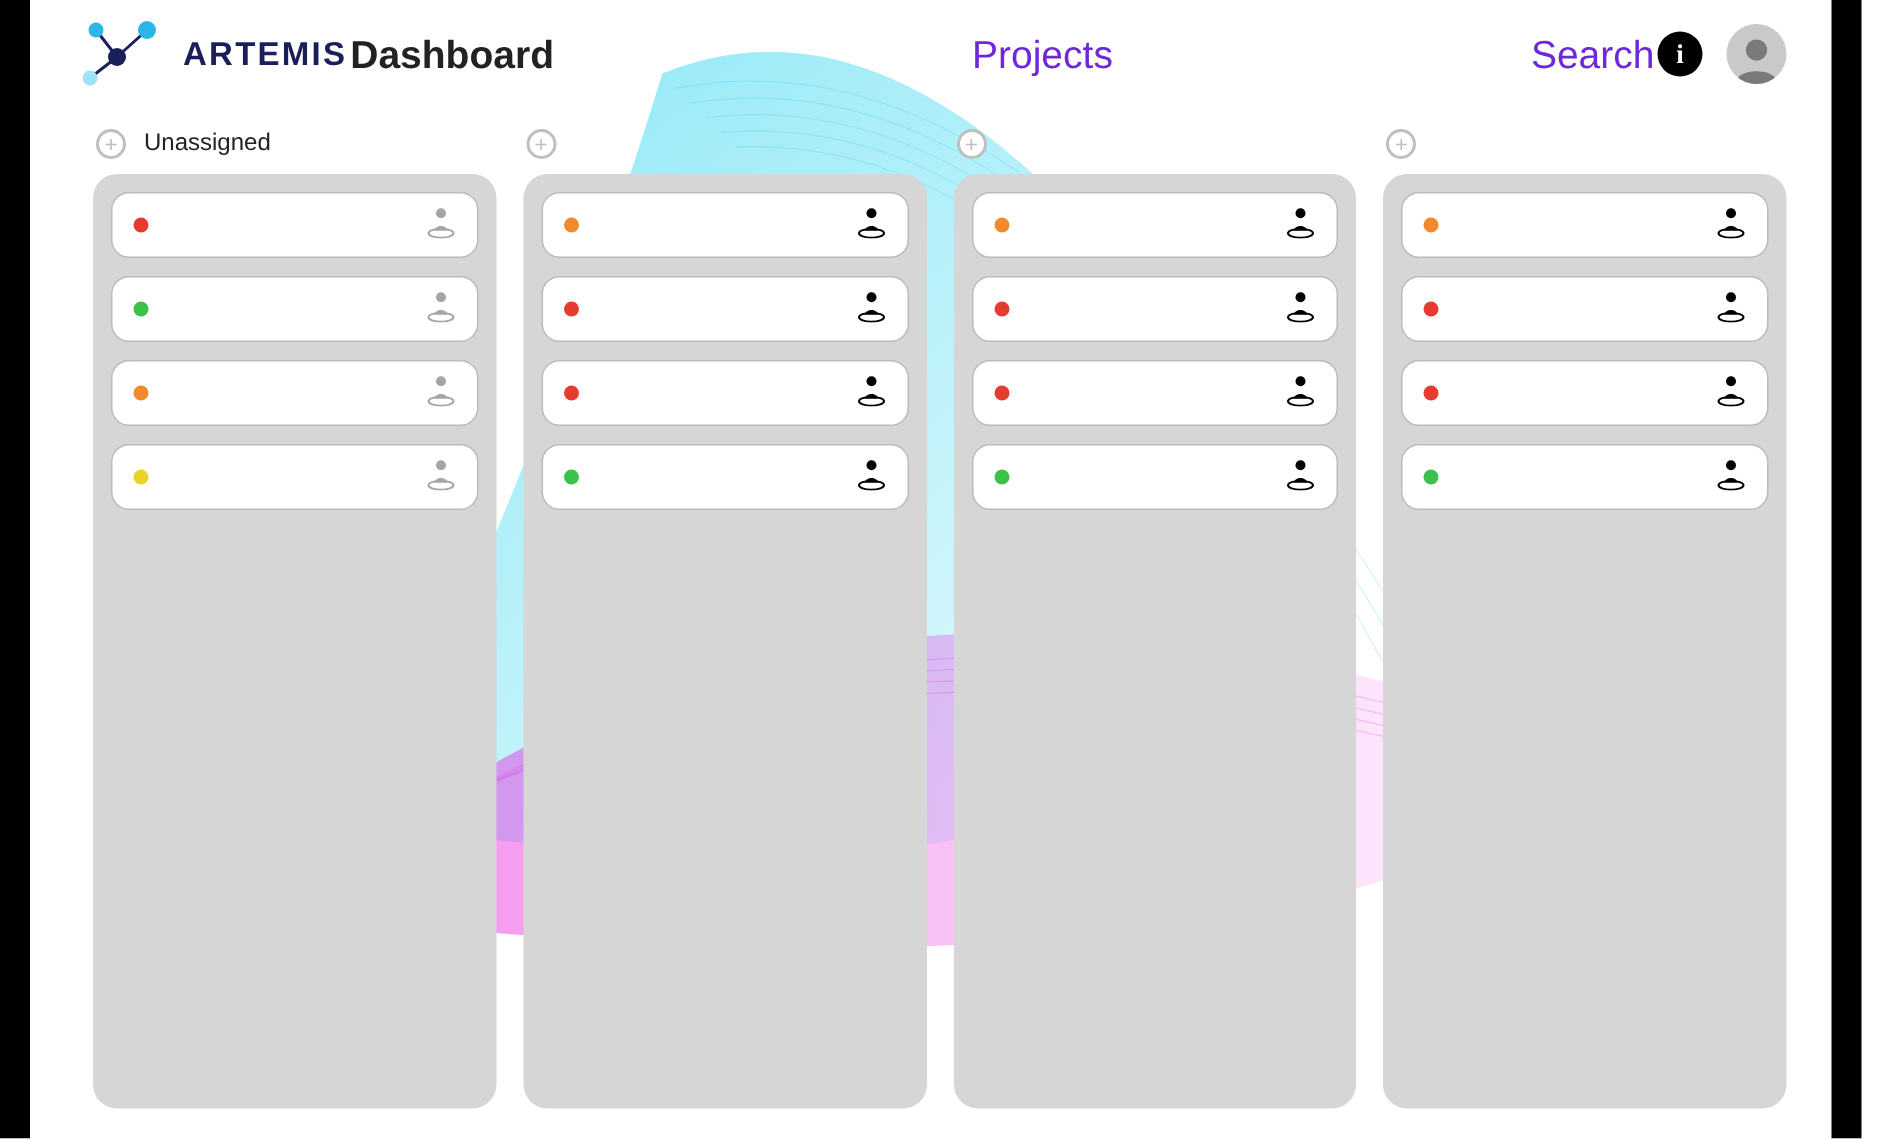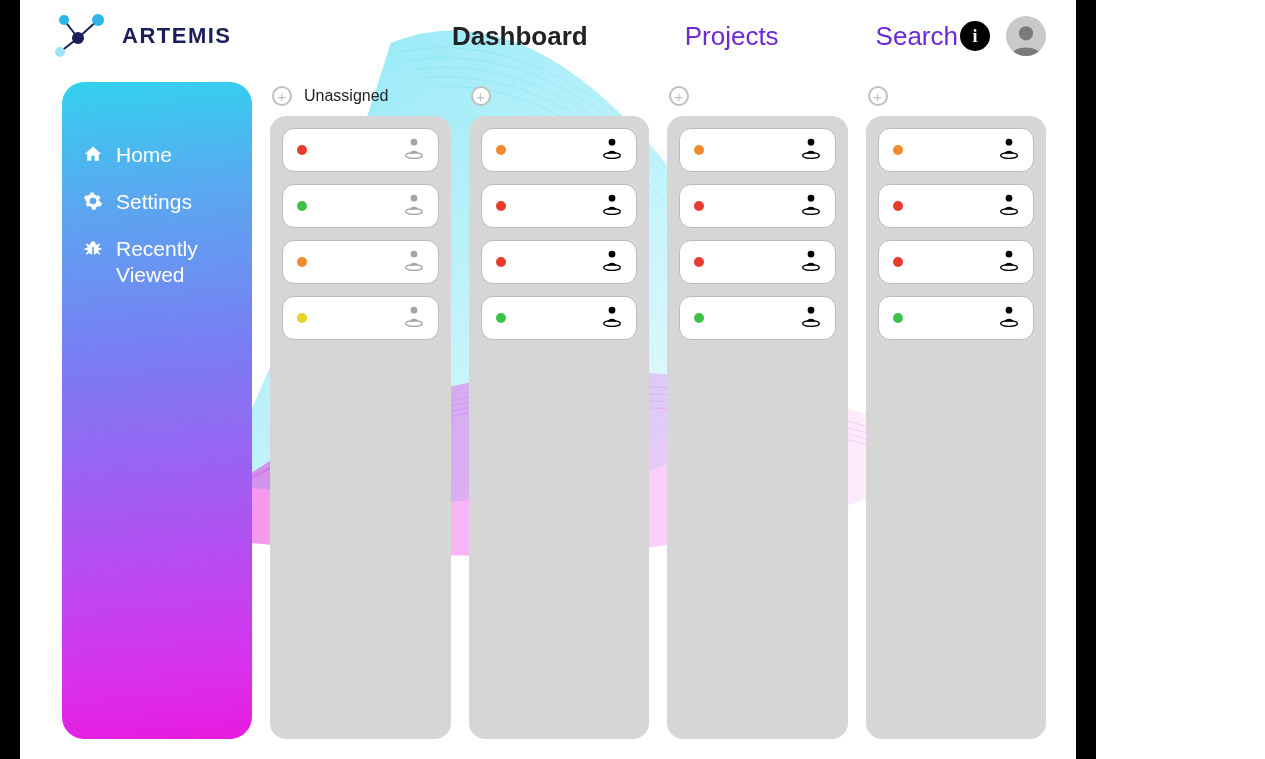--- a/index.html
+++ b/index.html
@@ -1,19 +1,19 @@
 <!DOCTYPE html>
 <html><head>
 <meta charset="utf-8">
 <style>
   * { box-sizing: border-box; margin: 0; padding: 0; }
   html, body { width: 100%; height: 100%; font-family: -apple-system, BlinkMacSystemFont, "Segoe UI", Arial, sans-serif; background: #fff; }
   .app {
     position: relative;
-    width: 1096px;
+    width: 1241px;
     height: 759px;
     background: #fff;
     overflow: hidden;
     border-left: 20px solid #000;
     border-right: 20px solid #000;
   }
   
   .bg-waves {
     position: absolute;
     left: 0; top: 0; right: 0; bottom: 0;
@@ -36,22 +36,22 @@
   .logo-svg { width: 60px; height: 48px; }
   .brand {
     font-weight: 800;
     letter-spacing: 1.5px;
     font-size: 22px;
     color: #1a1e5a;
   }
   .nav {
     flex: 1;
     display: flex;
-    justify-content: flex-end;
-    gap: 93px;
+    justify-content: space-between;
+    gap: 74px;
   }
   .nav-item {
     font-size: 26px;
     color: #6d28d9;
     cursor: pointer;
     padding: 4px 2px;
   }
   .nav-item.active {
     color: #222;
     font-weight: 600;
@@ -238,46 +238,20 @@
         <svg viewBox="0 0 24 24">
           <circle cx="12" cy="8" r="5" fill="#7a7a7a"></circle>
           <path d="M2 24 C2 16 22 16 22 24 Z" fill="#7a7a7a"></path>
         </svg>
       </div>
     </div>
   </div>
 
   <div class="main">
 
-    <div class="sidebar">
-      <div class="side-item">
-        <span class="icon-wrap">
-          <svg viewBox="0 0 24 24">
-              <path d="M12 3 L2 12 H5 V20 H10 V14 H14 V20 H19 V12 H22 Z"></path>
-            </svg>
-        </span>
-        <span>Home</span>
-      </div>
-      <div class="side-item">
-        <span class="icon-wrap">
-          <svg viewBox="0 0 24 24">
-              <path d="M12 8a4 4 0 1 0 0 8 4 4 0 0 0 0-8zm9 4c0 .6-.06 1.18-.17 1.74l2.12 1.65-2 3.46-2.5-.84a8.9 8.9 0 0 1-3 1.74l-.45 2.6h-4l-.45-2.6a8.9 8.9 0 0 1-3-1.74l-2.5.84-2-3.46 2.12-1.65A9.3 9.3 0 0 1 3 12c0-.6.06-1.18.17-1.74L1.05 8.6l2-3.46 2.5.84a8.9 8.9 0 0 1 3-1.74L9 1.65h4l.45 2.6a8.9 8.9 0 0 1 3 1.74l2.5-.84 2 3.46-2.12 1.65c.11.56.17 1.14.17 1.74z"></path>
-            </svg>
-        </span>
-        <span>Settings</span>
-      </div>
-      <div class="side-item">
-        <span class="icon-wrap">
-          <svg viewBox="0 0 24 24">
-              <path d="M12 4a3 3 0 0 1 3 3h-6a3 3 0 0 1 3-3zm7 8h3v2h-3.1a7 7 0 0 1-.6 2.3l2.3 2.3-1.4 1.4-2.2-2.2A6.98 6.98 0 0 1 13 20v-9h-2v9a6.98 6.98 0 0 1-4-2.2L4.8 20l-1.4-1.4 2.3-2.3A7 7 0 0 1 5.1 14H2v-2h3a7 7 0 0 1 .5-2.2L3.4 7.7 4.8 6.3 7 8.5A6.98 6.98 0 0 1 9 7.3V7h6v.3c.73.26 1.4.64 2 1.2l2.2-2.2 1.4 1.4-2.1 2.1c.27.7.44 1.43.5 2.2z"></path>
-            </svg>
-        </span>
-        <span>Recently Viewed</span>
-      </div>
-    </div>
 
     <div class="board" id="board">
         <div class="column">
           <div class="col-header">
             <div class="plus-btn">+</div>
             <div class="col-title">Unassigned</div>
           </div>
           <div class="col-body">
             <div class="card">
               <div class="dot" style="background: rgb(230, 59, 46);"></div>

